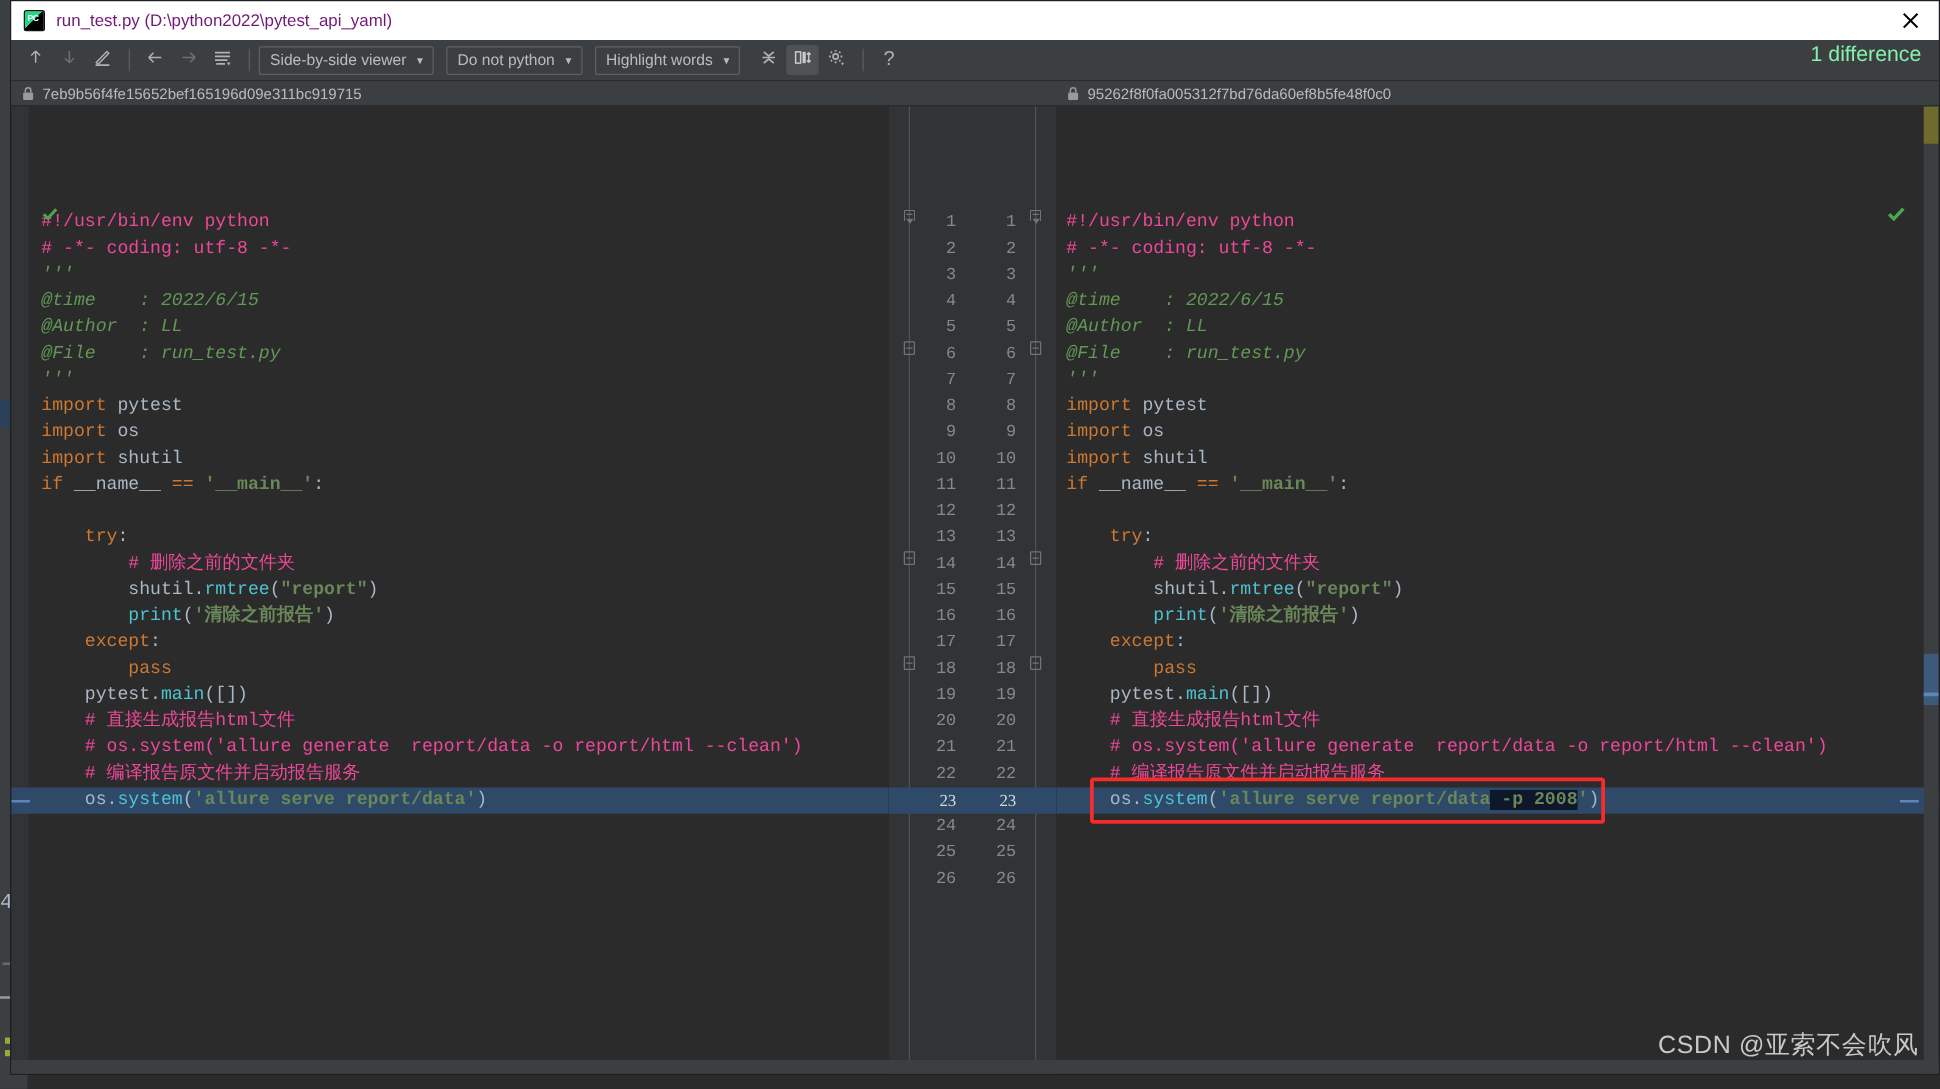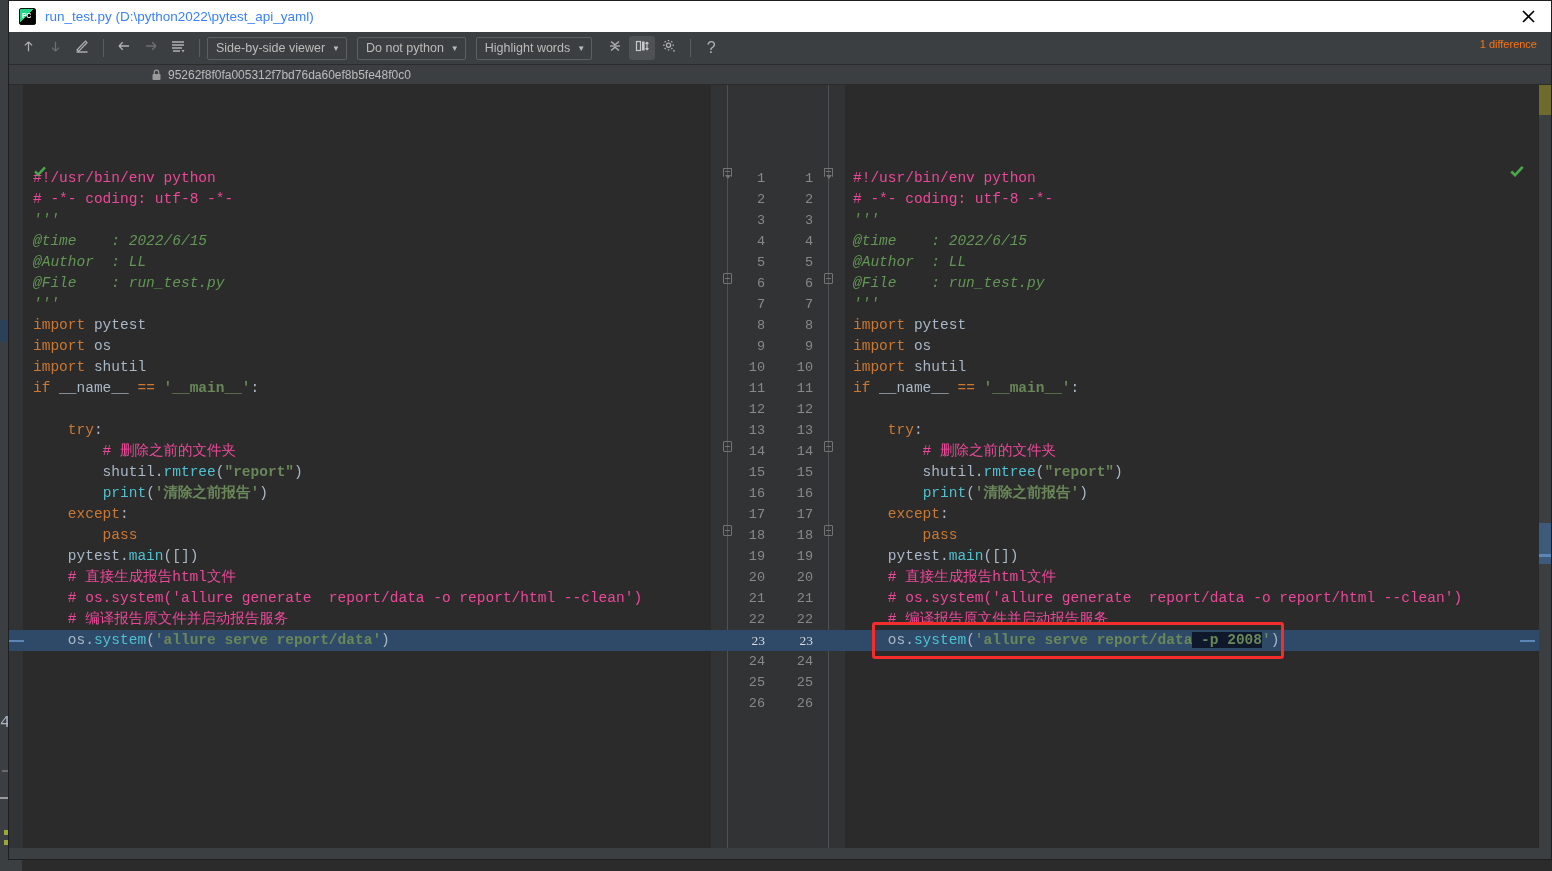--- a/index.html
+++ b/index.html
@@ -60,21 +60,21 @@
     position: relative; overflow: hidden;
     display: flex; align-items: center; justify-content: center;
     border: 1px solid #111;
   }
   .title-icon::after {
     content: "PC"; font-size: 7px; font-weight: bold; color: #fff;
     font-family: "Liberation Sans", sans-serif; letter-spacing: -0.5px;
     position: absolute; left: 2px; top: 3px;
   }
   .title-text {
-    font-size: 13.5px; color: #3b82f6; margin-left: 9px;
+    font-size: 13.5px; color: #701a75; margin-left: 9px;
     font-family: "Liberation Sans", sans-serif;
   }
   .win-close {
     position: absolute; right: 0; top: 0; width: 46px; height: 31px;
     display: flex; align-items: center; justify-content: center;
     cursor: pointer;
   }
   .win-close svg { display: block; }
 
   
@@ -92,21 +92,21 @@
   .tb-combo {
     height: 23px; border: 1px solid #5e6060; background: #3c3f41;
     display: flex; align-items: center; padding: 0 6px 0 8px;
     color: #bbbbbb; font-size: 12.5px; margin-right: 10px; cursor: pointer;
     border-radius: 2px;
   }
   .tb-combo .caret { margin-left: 7px; font-size: 8px; color: #bbb; }
   .tb-right {
     position: absolute; right: 14px; top: 0; height: 24px;
     display: flex; align-items: center;
-    color: #f97316; font-size: 11px;
+    color: #86efac; font-size: 17px;
   }
 
   
   .pathbar {
     height: 20px; flex: 0 0 20px; background: #3c3f41;
     display: flex; position: relative; border-bottom: 1px solid #2b2b2b;
   }
   .path-cell { display: flex; align-items: center; font-size: 12px; color: #bbbbbb; }
   .path-cell .lock { margin: 0 6px 0 8px; display: flex; }
 
@@ -357,20 +357,29 @@
     <div class="tb-sep"></div>
 
     <div class="tb-btn">
       <span style="color:#afb1b3;font-size:16px;font-family:'Liberation Sans',sans-serif;">?</span>
     </div>
 
     <div class="tb-right">1 difference</div>
   </div>
 
   <div class="pathbar">
+    <div class="path-cell" style="width:702px;">
+      <span class="lock">
+        <svg width="11" height="12" viewBox="0 0 11 12">
+          <rect x="1.5" y="5" width="8" height="6" rx="1" fill="#9a9a9a"></rect>
+          <path d="M3.3 5 V3.3 a2.2 2.2 0 0 1 4.4 0 V5" fill="none" stroke="#9a9a9a" stroke-width="1.2"></path>
+        </svg>
+      </span>
+      <span>7eb9b56f4fe15652bef165196d09e311bc919715</span>
+    </div>
     <div class="path-cell" style="width:134px;"></div>
     <div class="path-cell">
       <span class="lock">
         <svg width="11" height="12" viewBox="0 0 11 12">
           <rect x="1.5" y="5" width="8" height="6" rx="1" fill="#9a9a9a"></rect>
           <path d="M3.3 5 V3.3 a2.2 2.2 0 0 1 4.4 0 V5" fill="none" stroke="#9a9a9a" stroke-width="1.2"></path>
         </svg>
       </span>
       <span>95262f8f0fa005312f7bd76da60ef8b5fe48f0c0</span>
     </div>
@@ -474,16 +483,17 @@
         </svg>
       </div>
 
       <div class="marker-col">
         <div class="mk mk-olive" style="top:0px;height:30px;"></div>
         <div class="mk mk-blue" style="top:438px;height:41px;"></div>
         <div class="mk mk-thumb" style="top:469px;height:3px;"></div>
       </div>
     </div>
 
+    <div class="watermark">CSDN @亚索不会吹风</div>
   </div>
 
   <div class="bottom-strip"></div>
 </div>
 
 </body></html>

